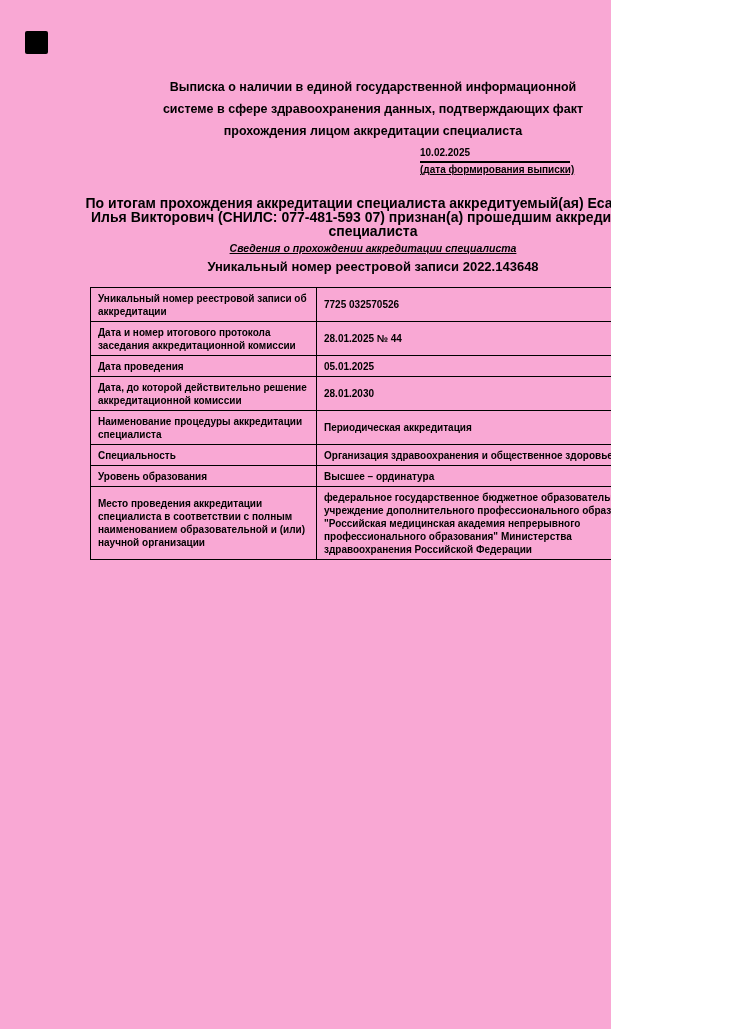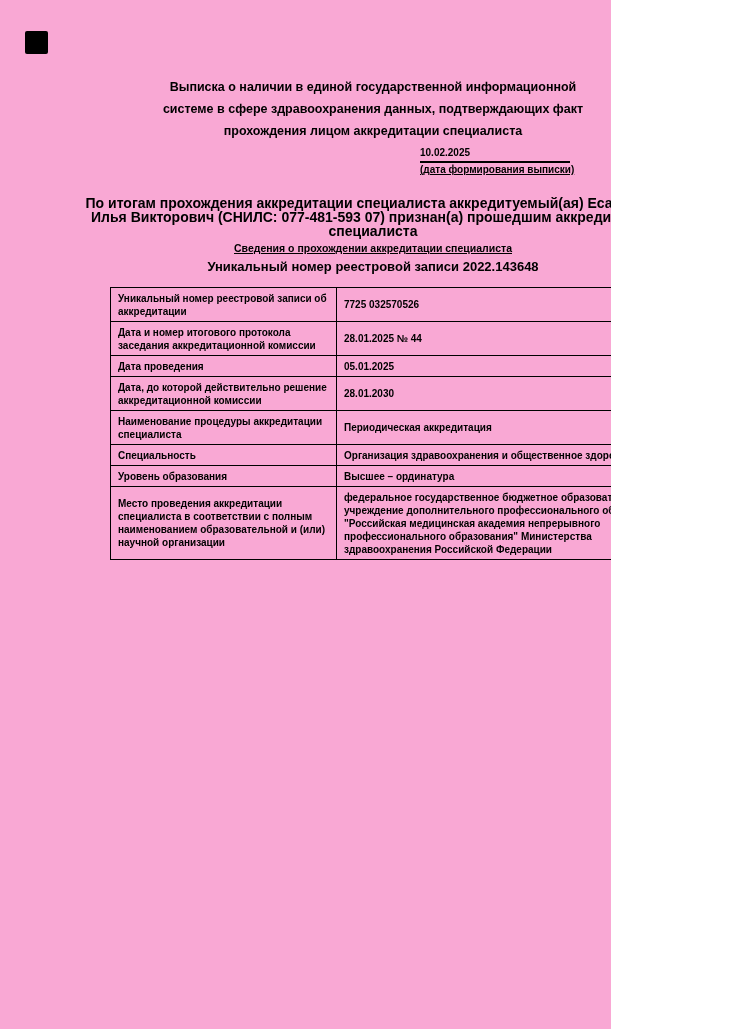--- a/index.html
+++ b/index.html
@@ -65,37 +65,37 @@
     line-height: 14px;
   }
   .section-heading {
     position: absolute;
     top: 242px;
     left: 0;
     width: 746px;
     text-align: center;
     font-size: 10.5px;
     text-decoration: underline;
+    font-style: italic;
   }
   .registry-heading {
     position: absolute;
     top: 259px;
     left: 0;
     width: 746px;
     text-align: center;
     font-size: 13px;
   }
   table.acc-table {
     position: absolute;
     top: 287px;
     left: 90px;
     width: 565px;
     border-collapse: collapse;
     table-layout: fixed;
-    margin-left: 20px;
   }
   table.acc-table td {
     border: 1.5px solid #000000;
     font-size: 10px;
     line-height: 13px;
     font-weight: bold;
     padding: 3px 7px;
     vertical-align: middle;
     word-wrap: break-word;
   }

